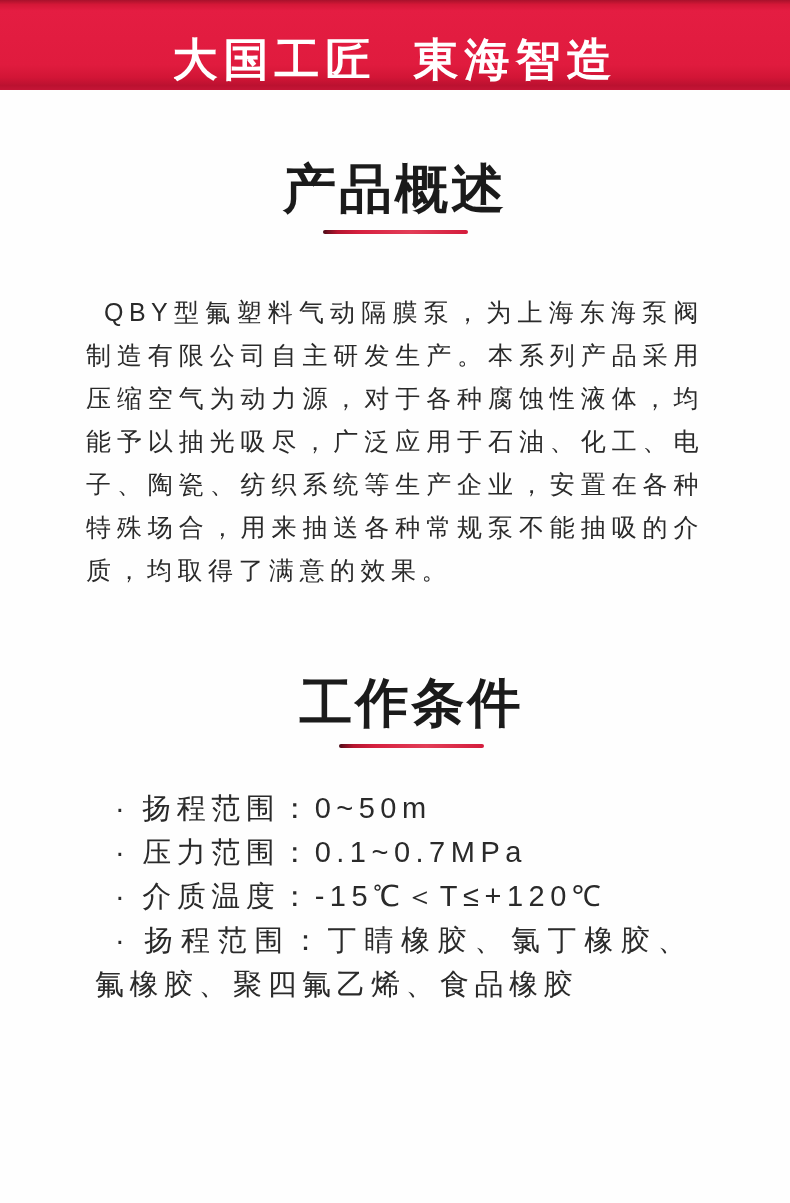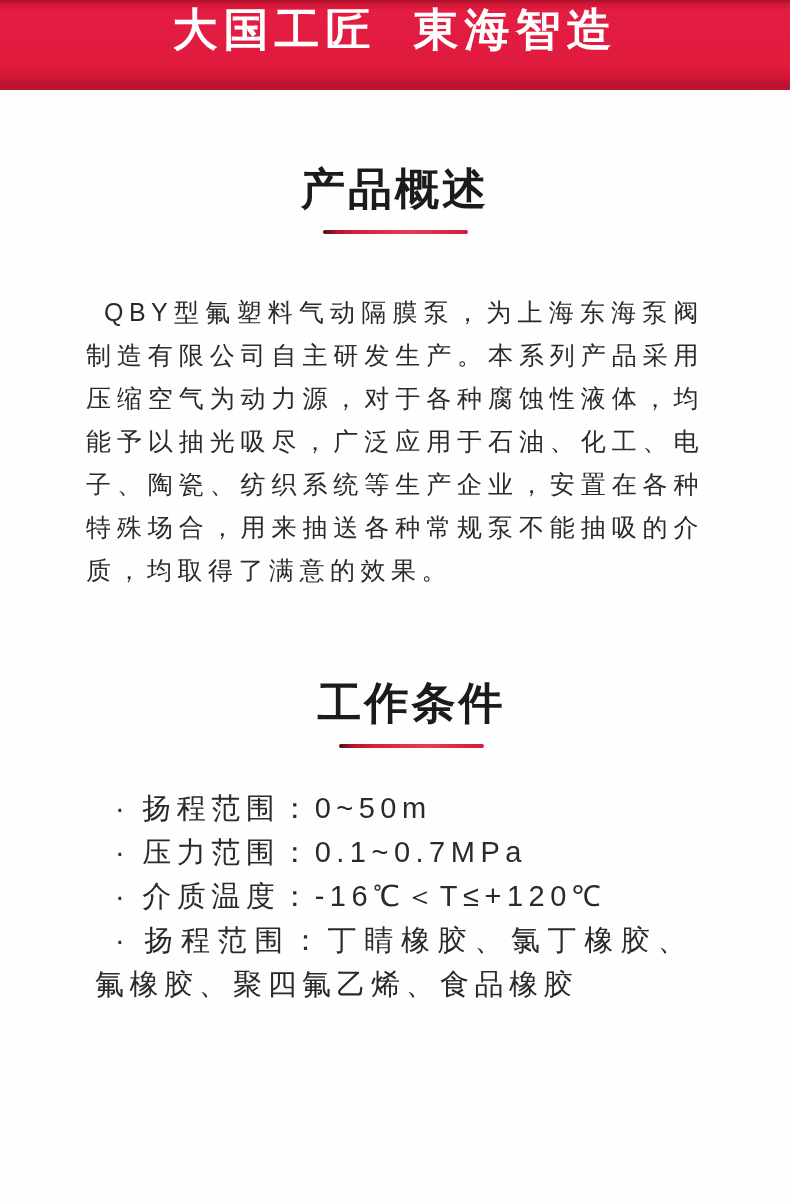--- a/index.html
+++ b/index.html
@@ -6,36 +6,36 @@
   body{
     width:790px;height:1203px;
     background:#fefefe;
     font-family:"Liberation Sans", sans-serif;
     color:#262626;
     overflow:hidden;
   }
   .banner{
     height:90px;
     background:linear-gradient(180deg,#a8112b 0%,#d41737 5%,#e41d42 12%,#e01b3e 72%,#d21536 86%,#bb1130 95%,#c41536 100%);
-    display:flex;align-items:flex-start;justify-content:center;
+    display:flex;align-items:flex-end;justify-content:center;
   }
   .banner-title{
     color:#ffffff;
     font-size:45px;
     font-weight:bold;
     letter-spacing:6px;
     white-space:pre;
   }
   .section{margin:0;}
   .section-overview{margin-top:72px;}
   .section-conditions{margin-top:84px;padding-left:33px;}
   .section-title{
     margin:0;
     text-align:center;
-    font-size:44px;
+    font-size:53px;
     line-height:54px;
     font-weight:bold;
     color:#1b1b1b;
     letter-spacing:3px;
   }
   .accent{
     width:145px;height:4px;
     margin:14px auto 0;
     border-radius:2px;
     background:linear-gradient(90deg,#45091б 0%,#70101f 3%,#b5152f 10%,#d6203f 25%,#e23d57 60%,#d41c3c 100%);
@@ -83,18 +83,18 @@
     <p class="para">QBY型氟塑料气动隔膜泵，为上海东海泵阀制造有限公司自主研发生产。本系列产品采用压缩空气为动力源，对于各种腐蚀性液体，均能予以抽光吸尽，广泛应用于石油、化工、电子、陶瓷、纺织系统等生产企业，安置在各种特殊场合，用来抽送各种常规泵不能抽吸的介质，均取得了满意的效果。</p>
   </section>
 
   <section class="section section-conditions">
     <h2 class="section-title">工作条件</h2>
     <div class="accent"></div>
 
     <ul class="spec-list">
       <li class="spec-item"><span class="bullet">·</span><span>扬程范围：0~50m</span></li>
       <li class="spec-item"><span class="bullet">·</span><span>压力范围：0.1~0.7MPa</span></li>
-      <li class="spec-item"><span class="bullet">·</span><span>介质温度：-16℃＜T≤+120℃</span></li>
+      <li class="spec-item"><span class="bullet">·</span><span>介质温度：-15℃＜T≤+120℃</span></li>
       <li class="spec-item"><span class="bullet">·</span><span>扬程范围：丁睛橡胶、氯丁橡胶、氟橡胶、聚四氟乙烯、食品橡胶</span></li>
     </ul>
   </section>
 
 </div>
 
 </body></html>

